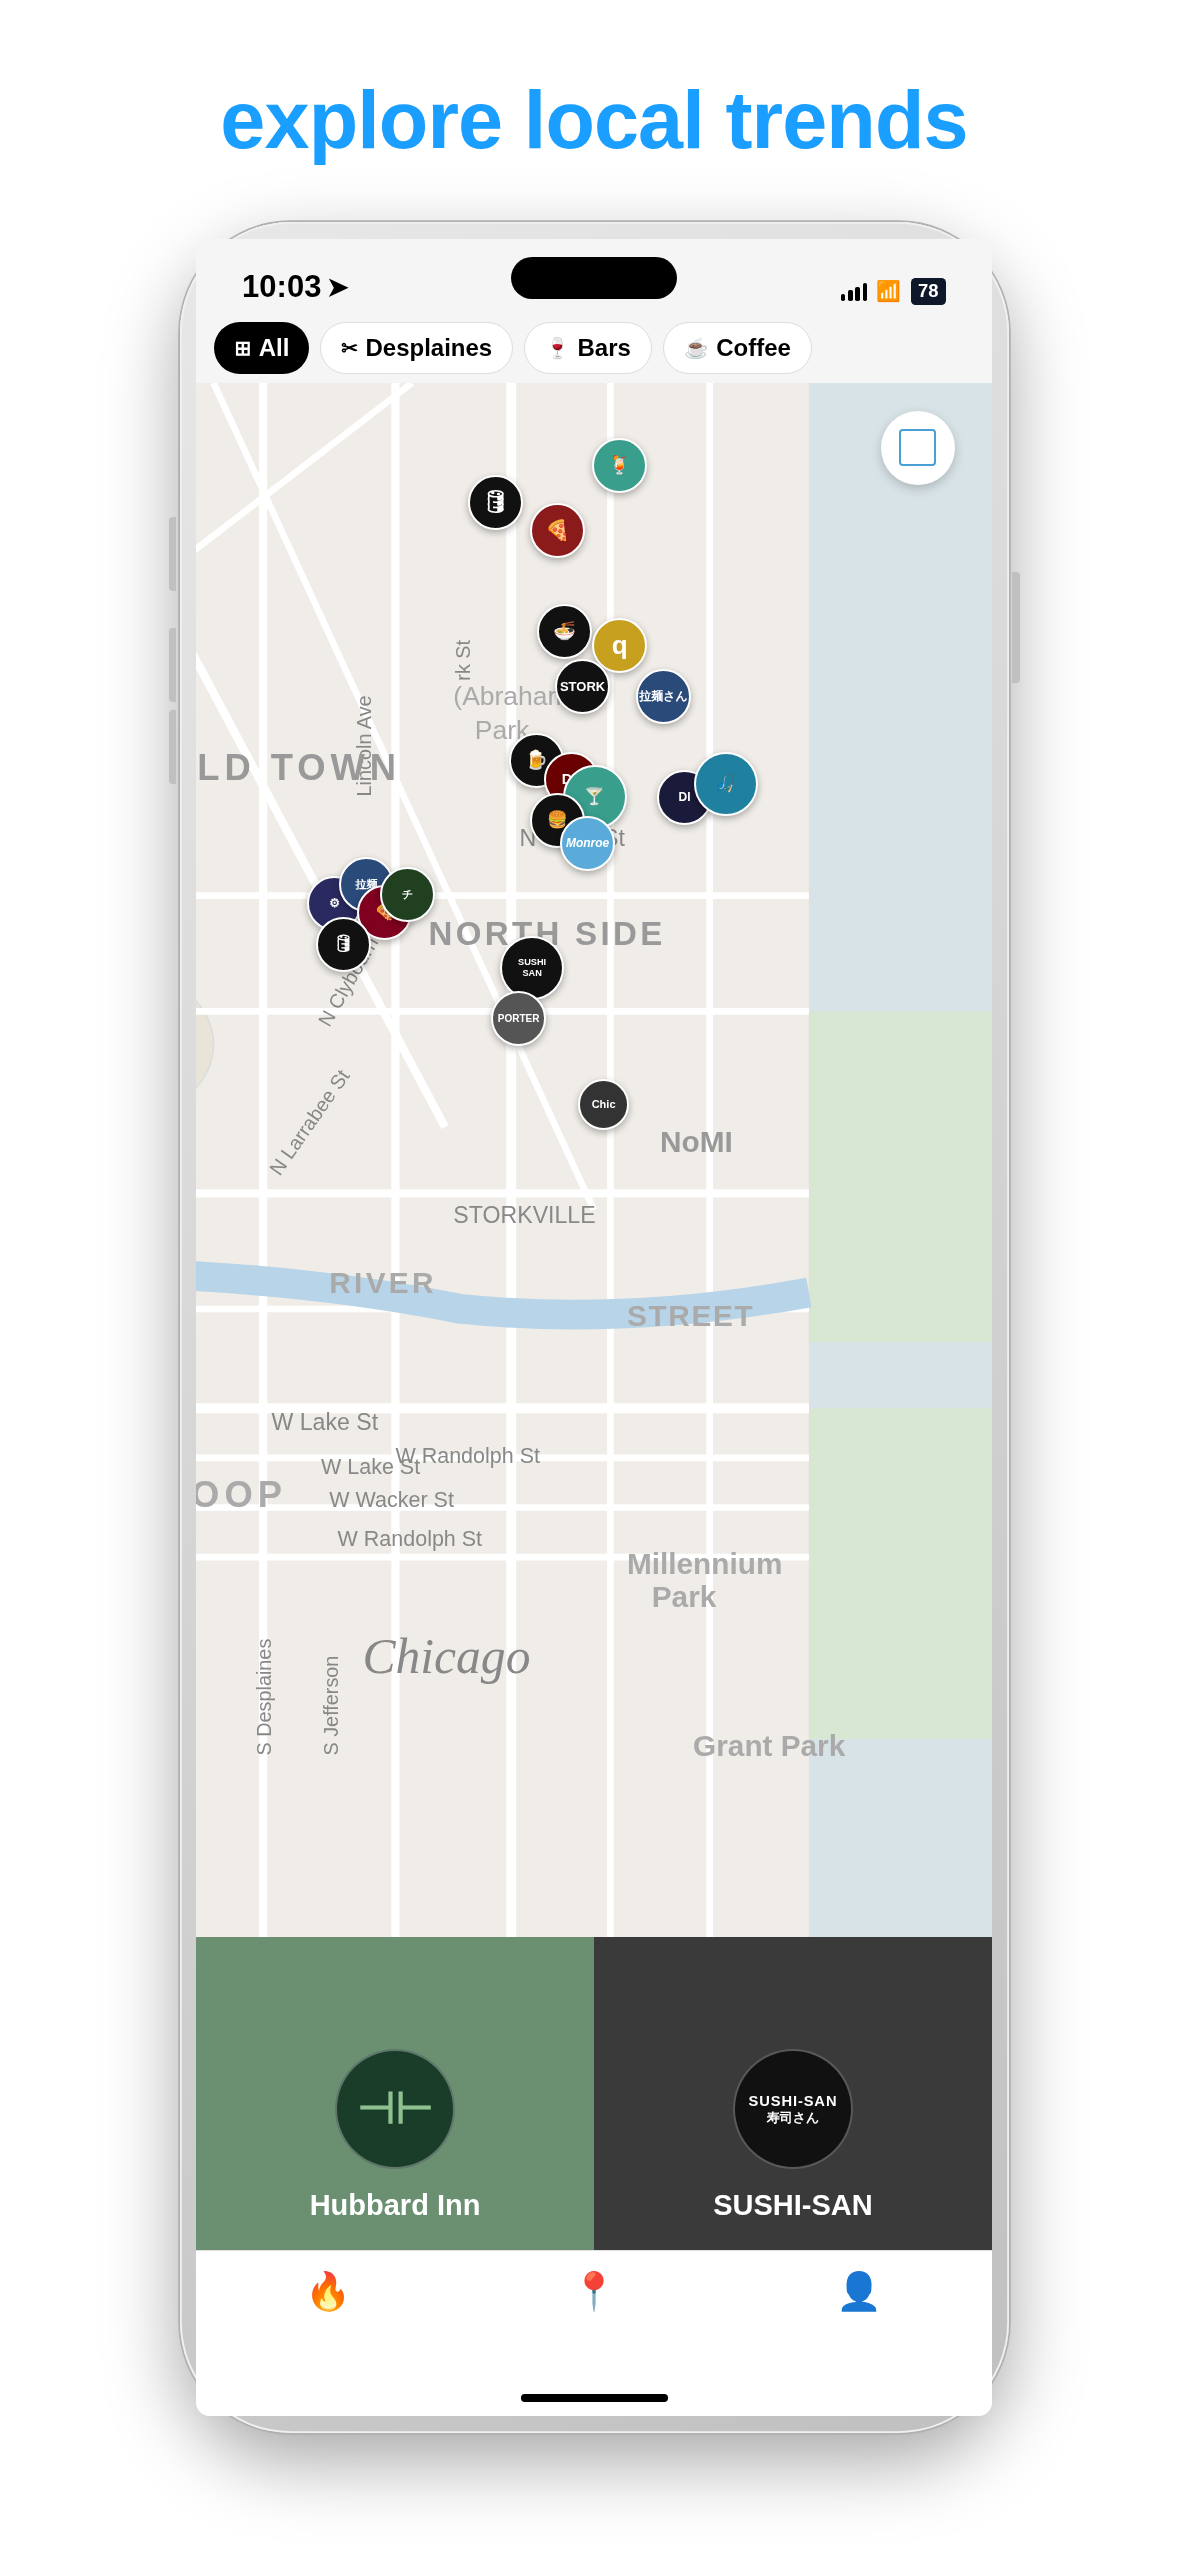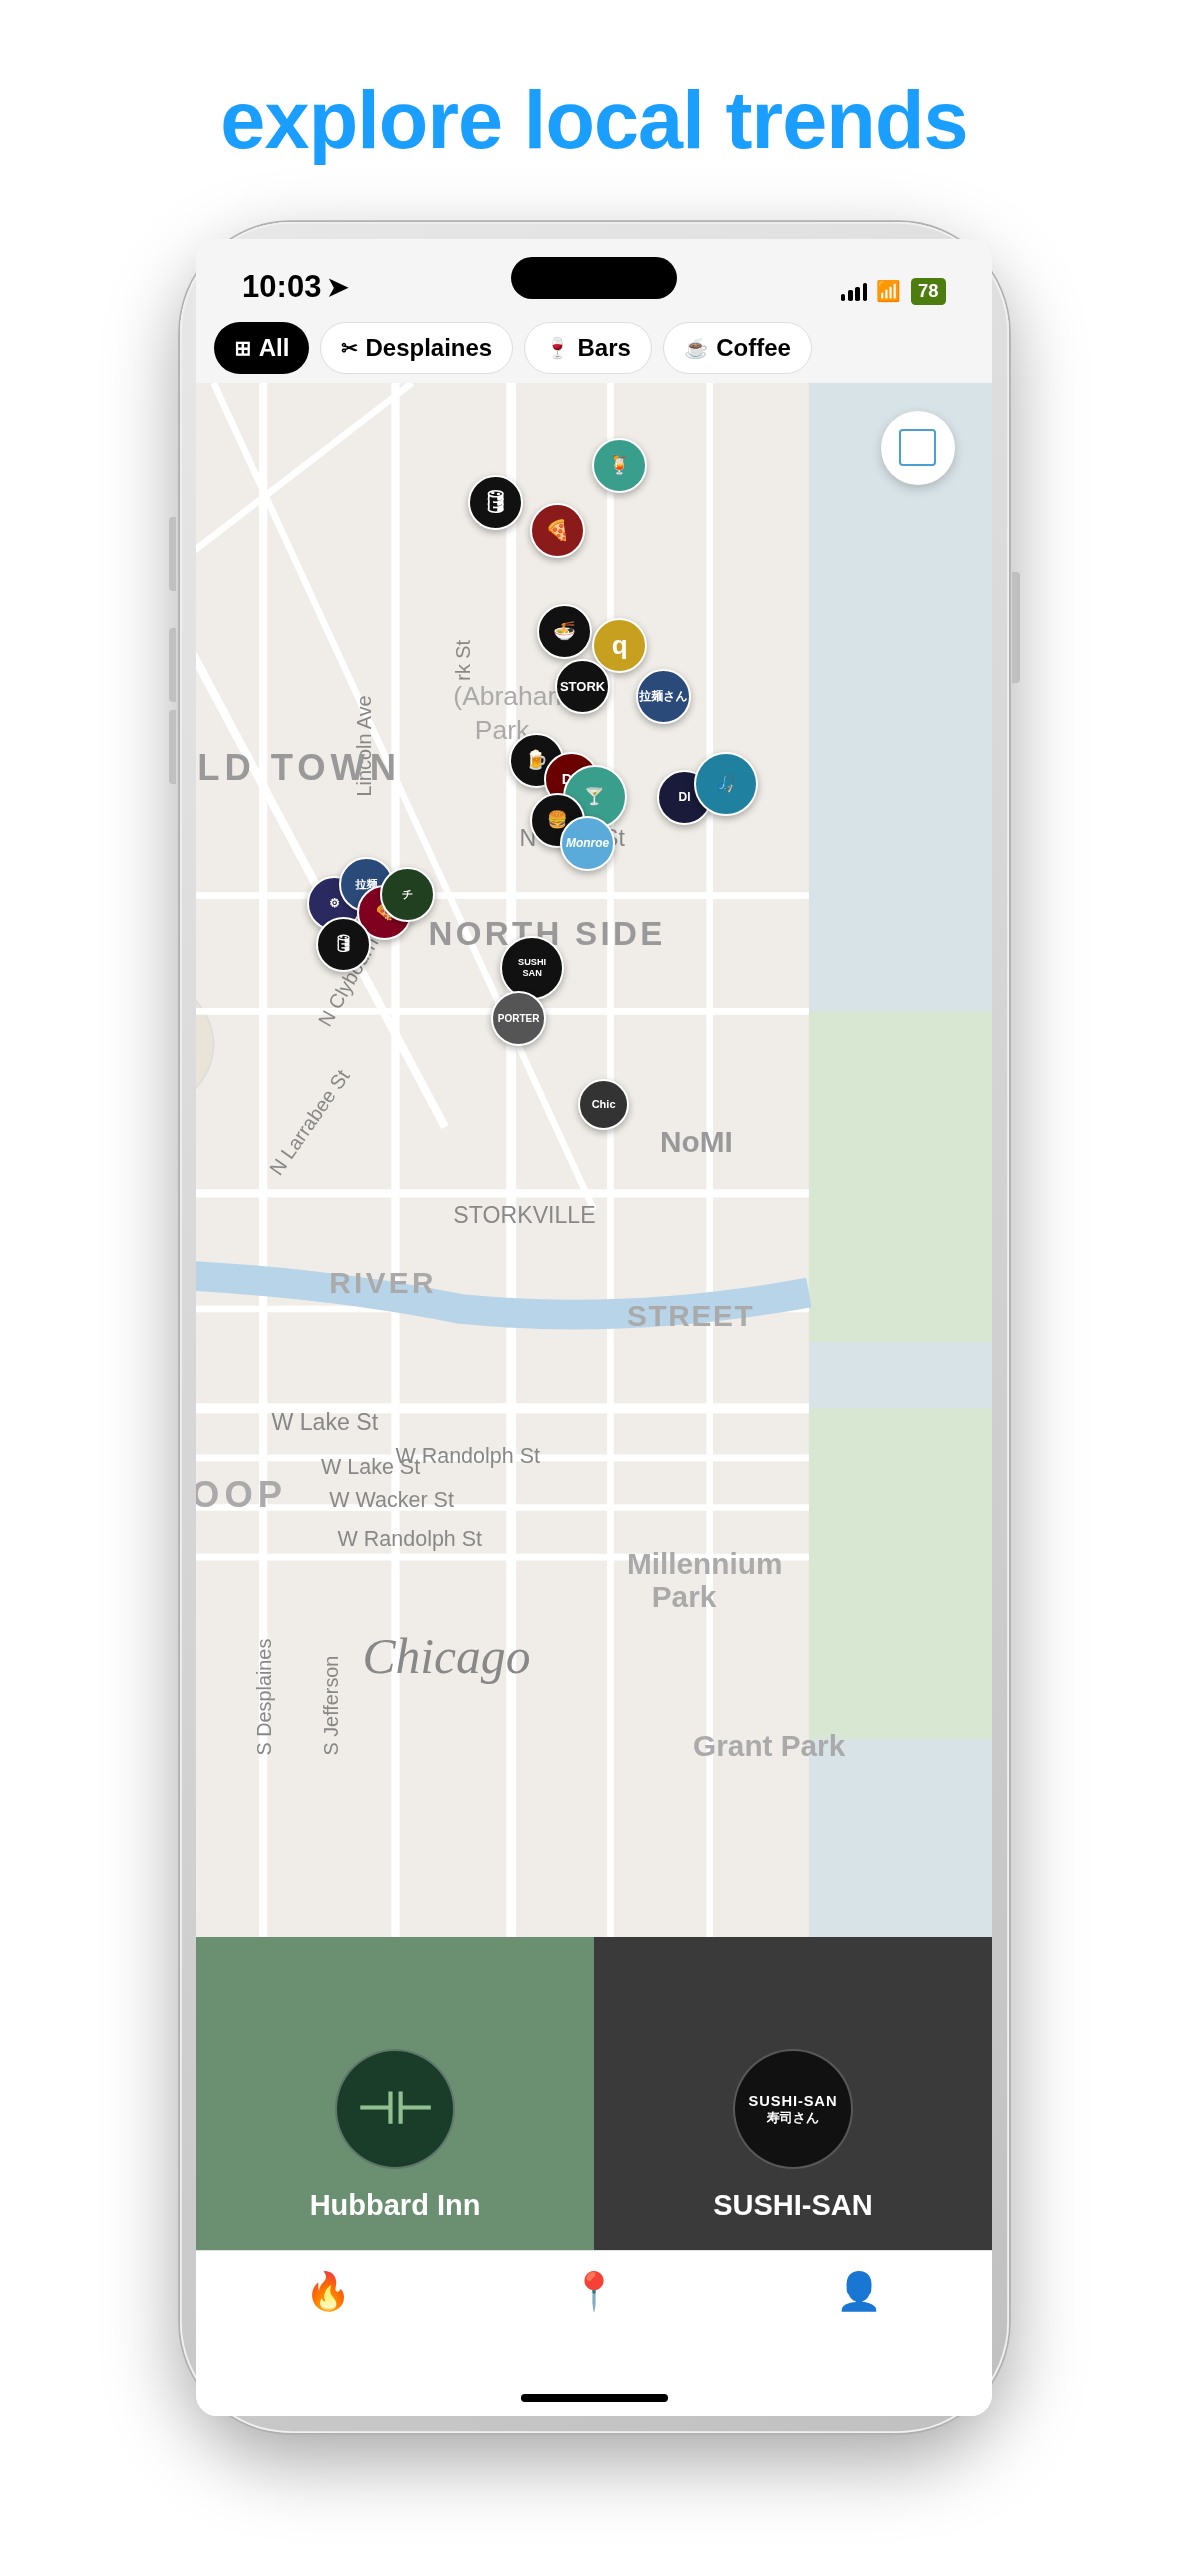--- a/index.html
+++ b/index.html
@@ -57,21 +57,21 @@
       width: 7.4px;
       height: 111px;
       background: #c0c0c0;
       border-radius: 0 3.7px 3.7px 0;
     }
 
     .phone-screen {
       width: 100%;
       height: 100%;
       background: #f5f5f5;
-      border-radius: 21px;
+      border-radius: 14px;
       overflow: hidden;
       display: flex;
       flex-direction: column;
       position: relative;
     }
 
     
     .dynamic-island {
       position: absolute;
       top: 18.4px;
@@ -129,21 +129,21 @@
       background: #000;
       border-radius: 1.8px;
     }
 
     .wifi-icon {
       font-size: 20px;
       color: #000;
     }
 
     .battery-box {
-      background: #4d7c0f;
+      background: #0f172a;
       color: #fff;
       font-size: 18.4px;
       font-weight: 600;
       padding: 2.8px 7.4px;
       border-radius: 4.6px;
       text-align: center;
     }
 
     
     .filter-bar {

